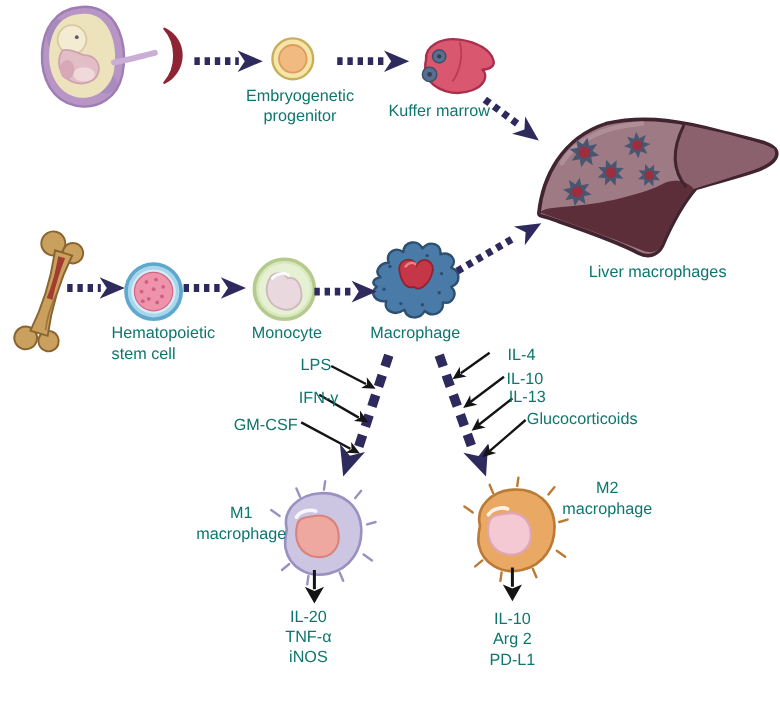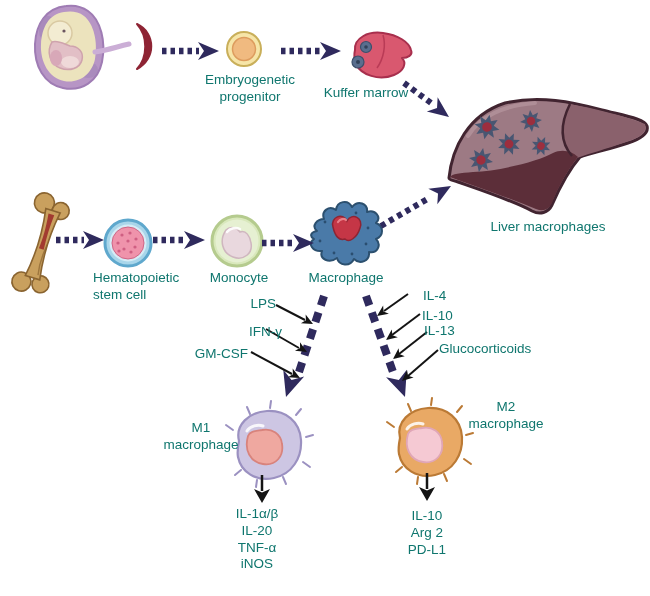--- a/index.html
+++ b/index.html
@@ -279,21 +279,20 @@
   <div class="lbl right" style="left:210px;top:295px;width:66px;">LPS</div>
   <div class="lbl right" style="left:216px;top:323px;width:66px;">IFN-γ</div>
   <div class="lbl right" style="left:182px;top:345px;width:66px;">GM-CSF</div>
 
   <div class="lbl" style="left:411px;top:287px;width:120px;margin-left:12px;">IL-4</div>
   <div class="lbl" style="left:422px;top:307px;width:120px;">IL-10</div>
   <div class="lbl" style="left:424px;top:322px;width:120px;">IL-13</div>
   <div class="lbl" style="left:439px;top:340px;width:130px;">Glucocorticoids</div>
 
   <div class="lbl center list" style="left:207px;top:506px;width:100px;">
-    <div>IL-1α/β</div>
     <div>IL-20</div>
     <div>TNF-α</div>
     <div>iNOS</div>
   </div>
 
   <div class="lbl center list" style="left:377px;top:508px;width:100px;">
     <div>IL-10</div>
     <div>Arg 2</div>
     <div>PD-L1</div>
   </div>

